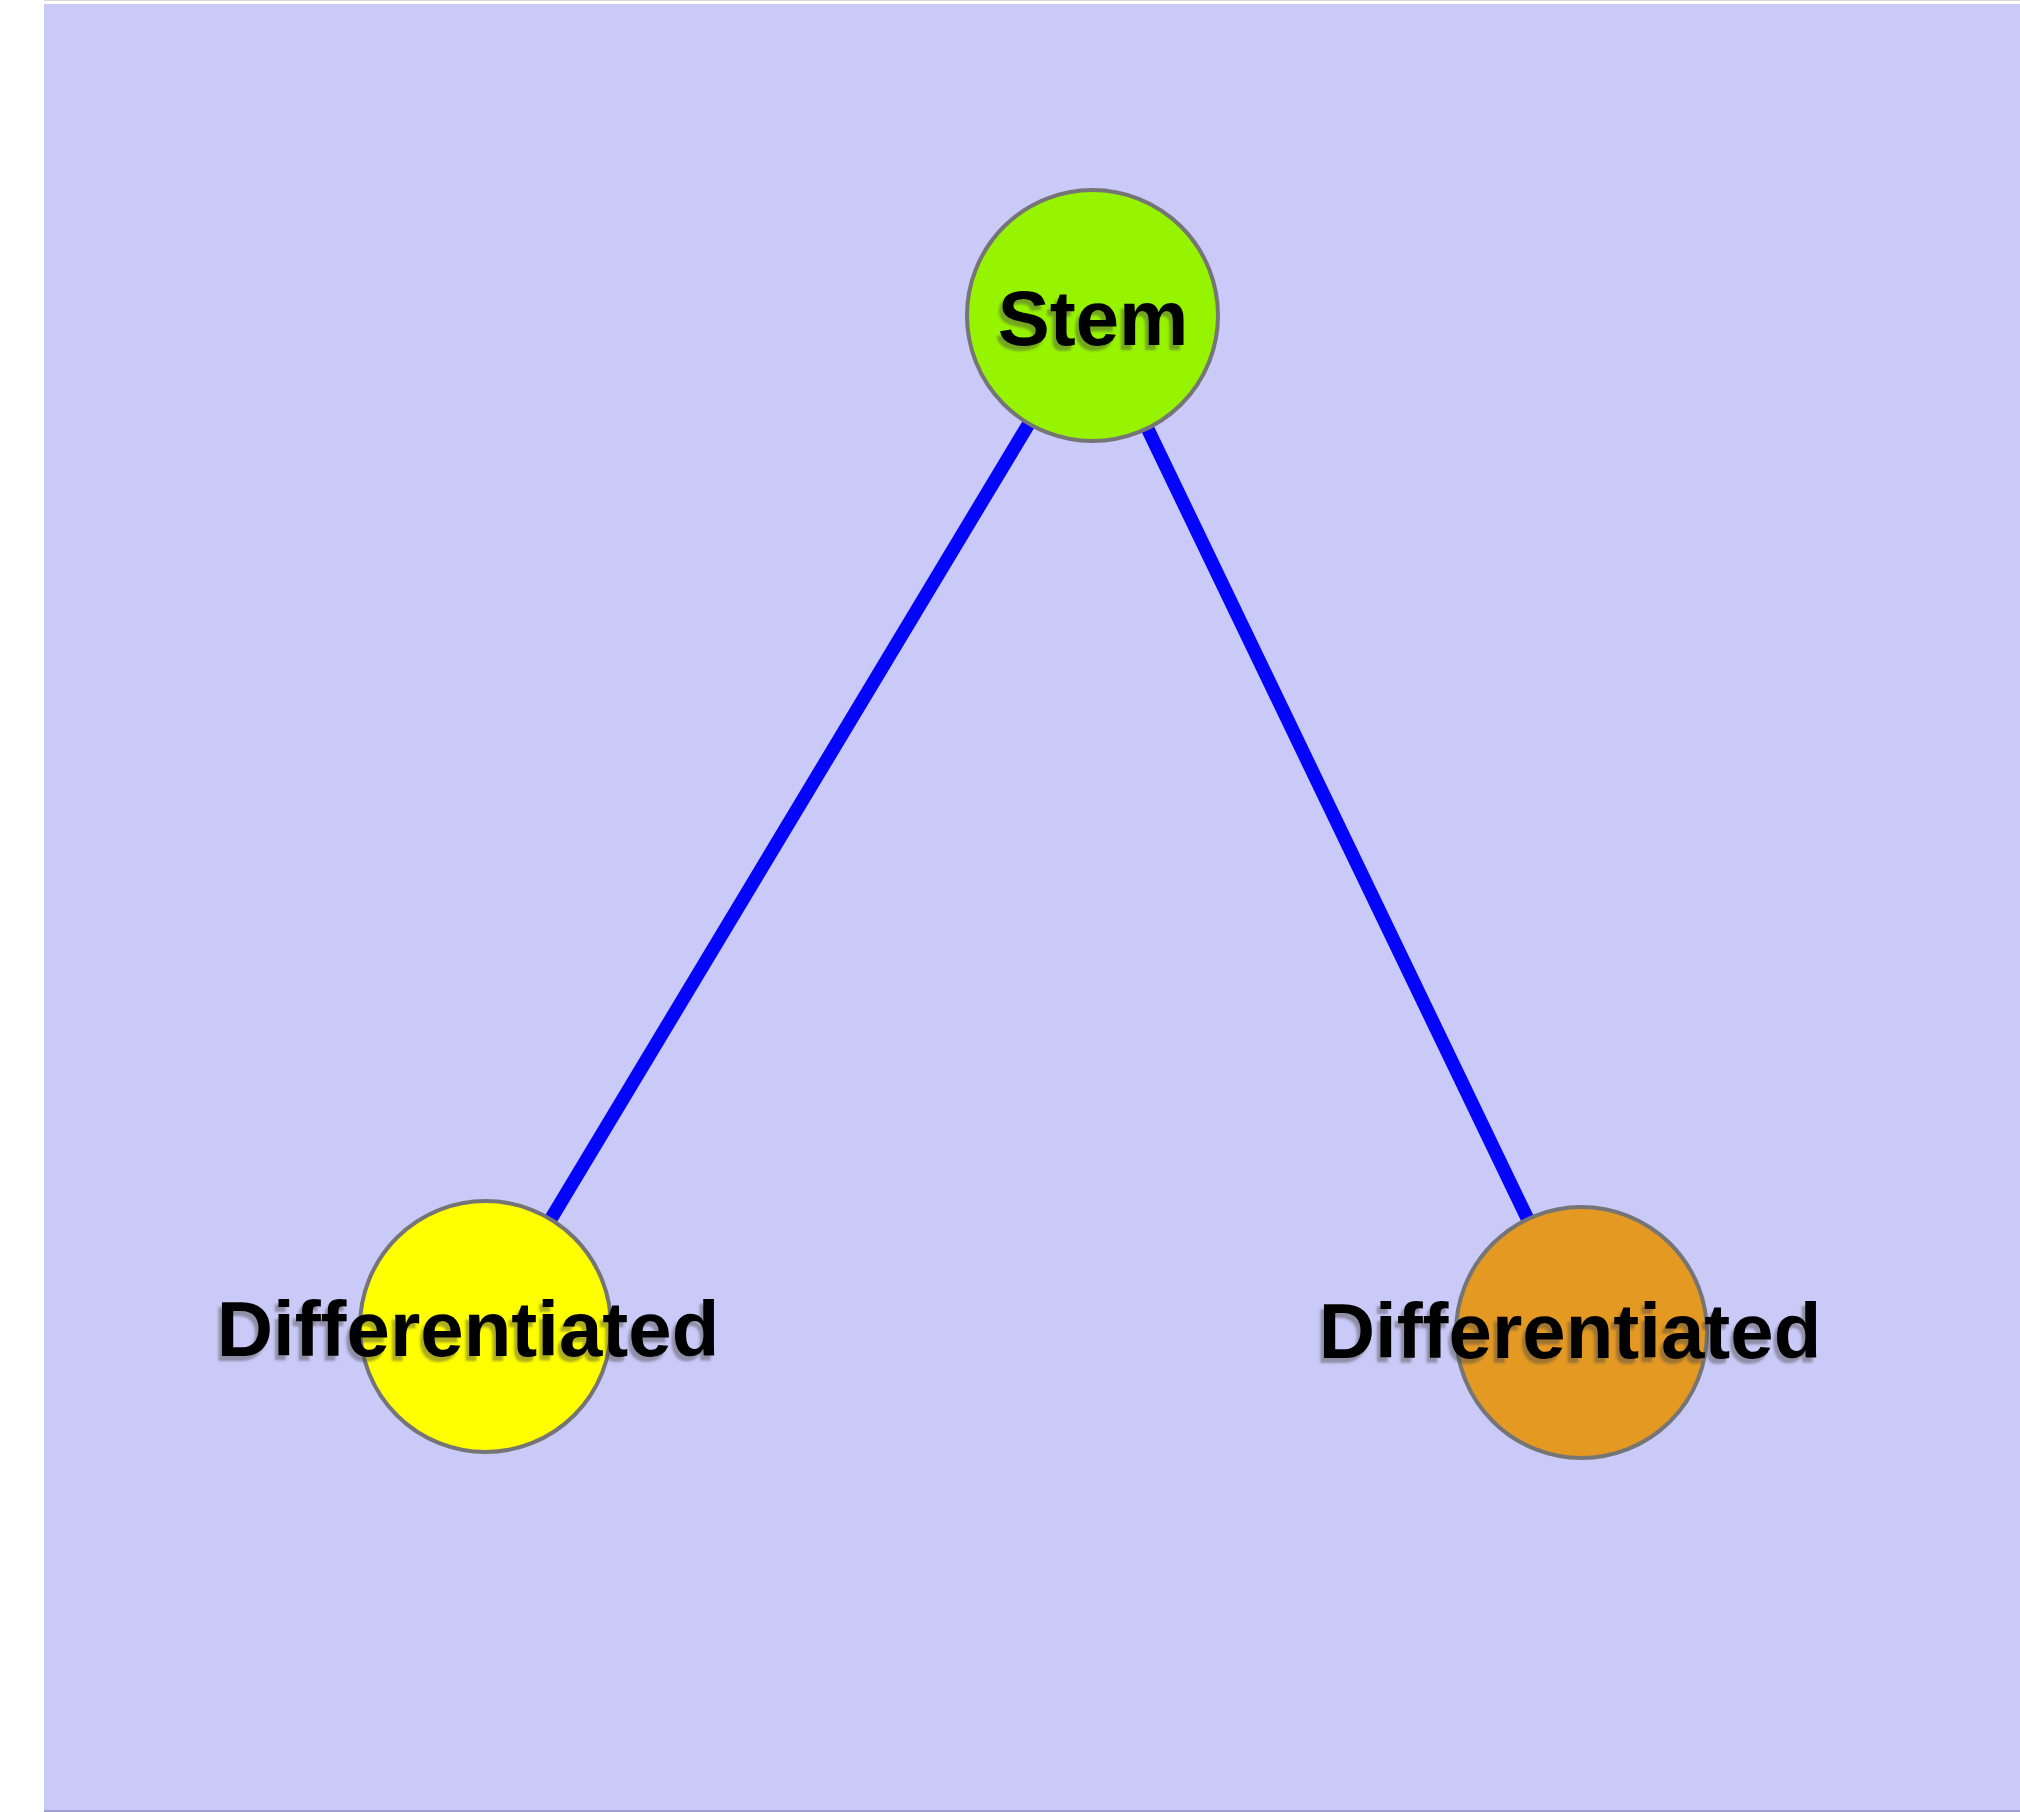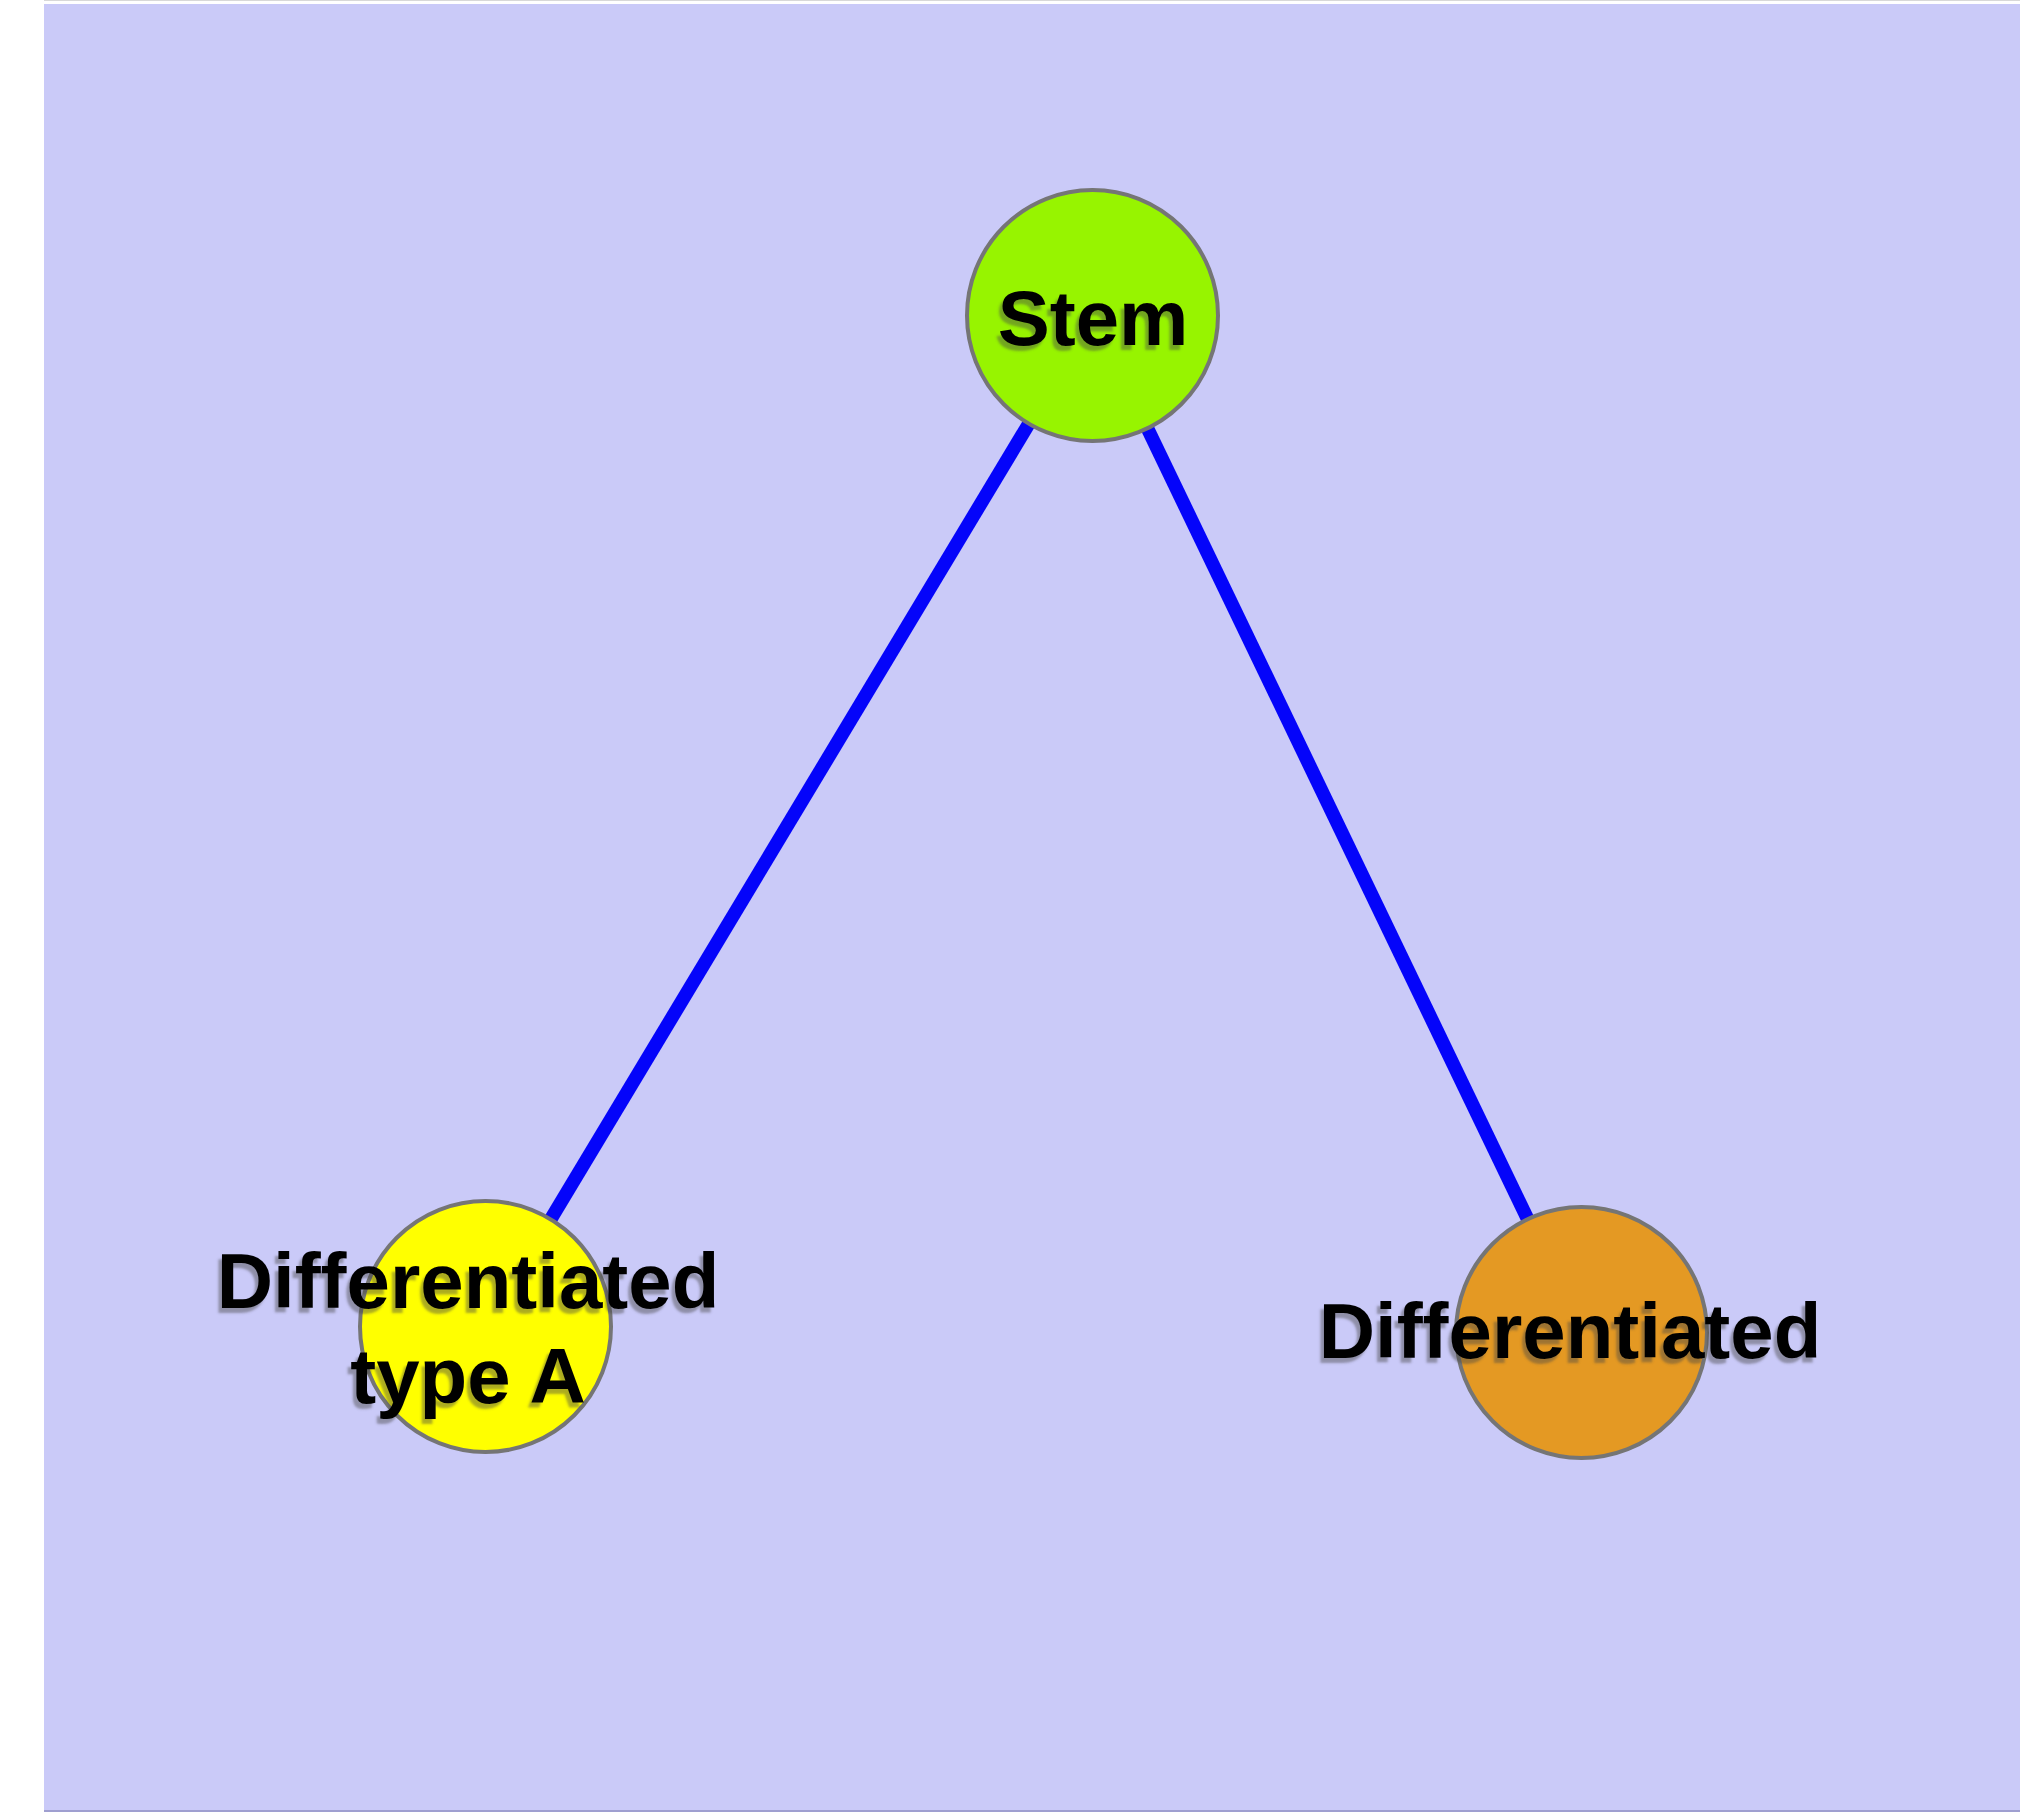--- a/index.html
+++ b/index.html
@@ -83,21 +83,20 @@
   <div class="node node-type-a" style="background-color: rgb(255, 255, 0);"></div>
 
   <div class="node node-type-b" style="background-color: rgb(228, 153, 35);"></div>
 
   <div class="node-label label-stem">
     <div>Stem</div>
   </div>
 
   <div class="node-label label-type-a">
     <div>Differentiated</div>
-    <div>type A</div>
   </div>
 
   <div class="node-label label-type-b">
     <div>Differentiated</div>
   </div>
 
   <div class="bottom-strip"></div>
 
 </div>
 

